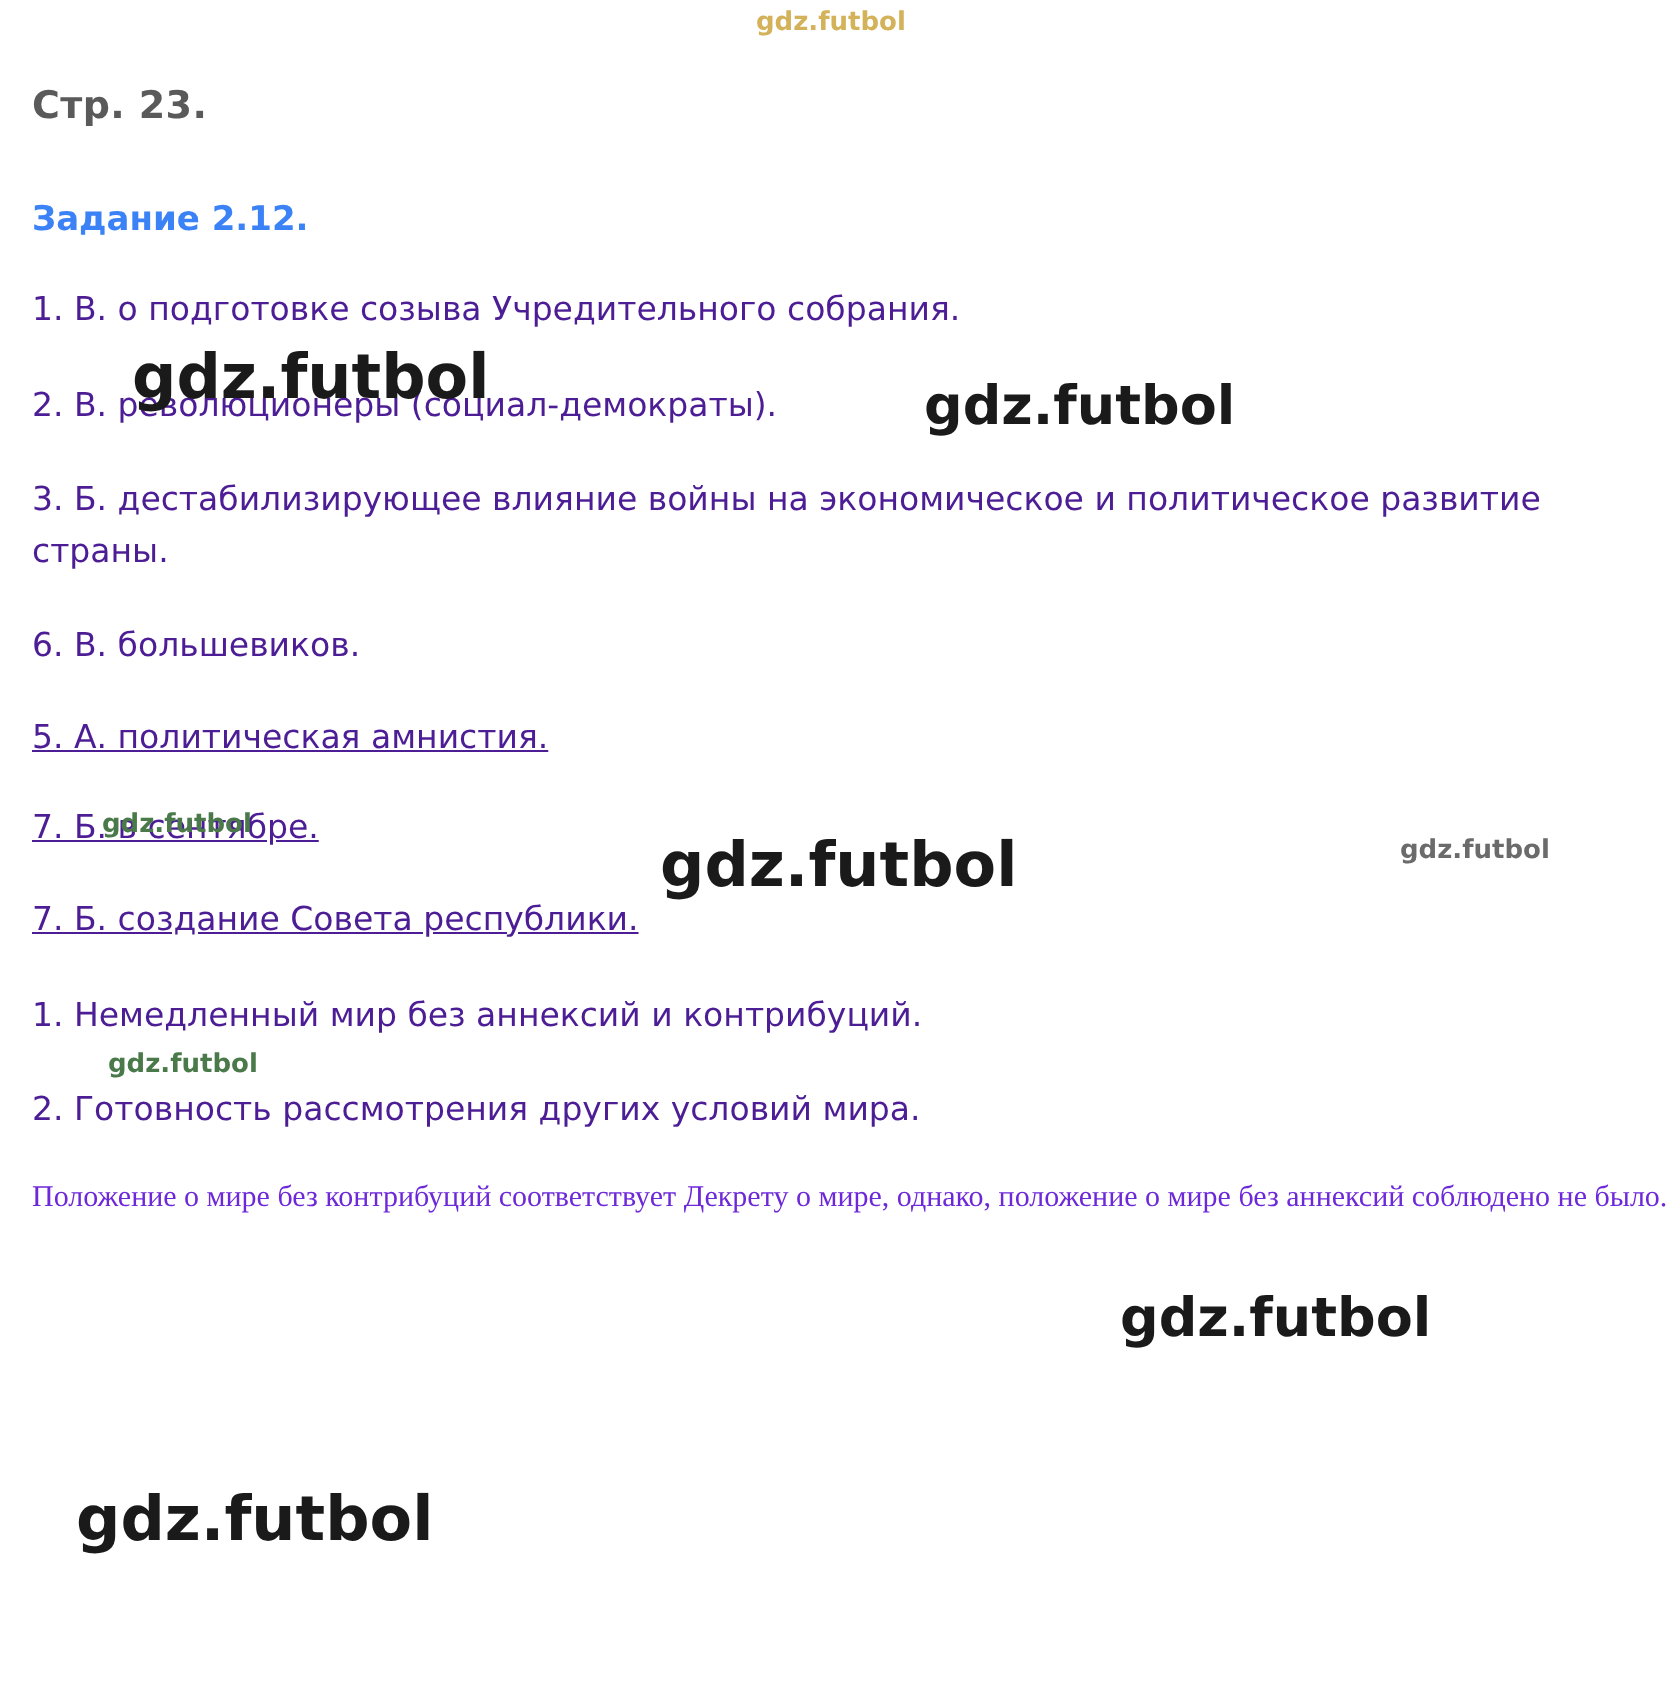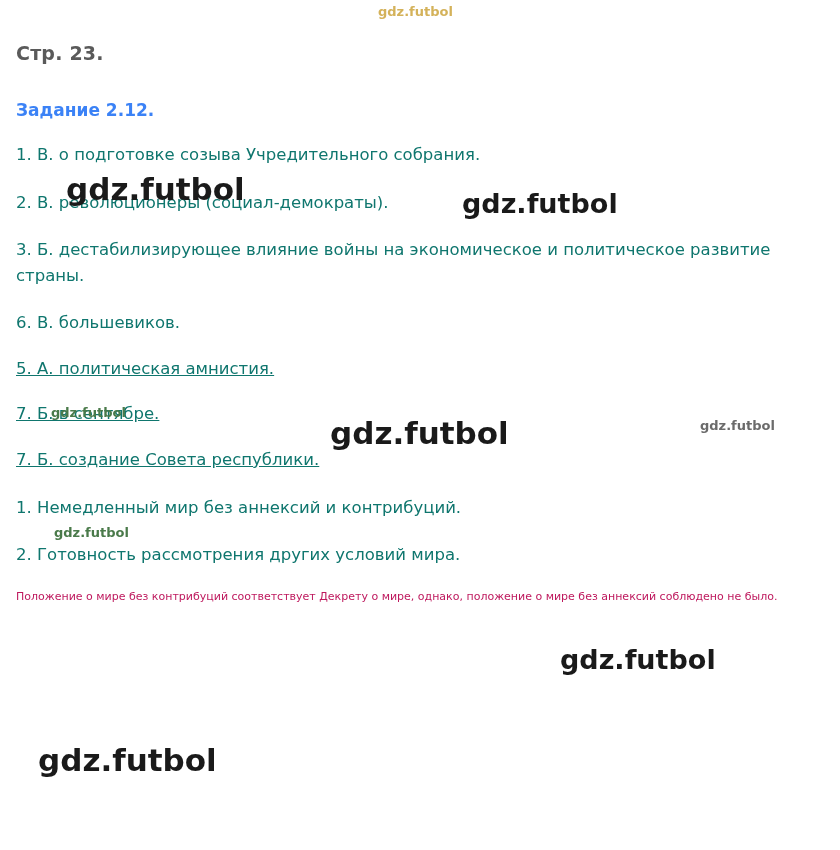--- a/index.html
+++ b/index.html
@@ -34,35 +34,36 @@
     margin-bottom: 0;
   }
   .task-title {
     font-size: 17px;
     font-weight: bold;
     color: #3b82f6;
     margin-top: 36px;
   }
   .answer {
     font-size: 16.5px;
-    color: #0f766e;
+    color: #4c1d95;
     line-height: 1.55;
     margin-top: 22px;
     max-width: 818px;
   }
   .answer.tight {
     margin-top: 20px;
     text-decoration: underline;
   }
   .plain {
-    font-size: 11px;
-    color: #be185d;
+    font-size: 15px;
+    color: #6d28d9;
     line-height: 1.55;
     margin-top: 20px;
     max-width: 818px;
+    font-family: Liberation Serif, serif;
   }
   
   .wm {
     position: absolute;
     font-family: "DejaVu Sans", "Liberation Sans", sans-serif;
     white-space: nowrap;
     pointer-events: none;
   }
   .wm-top {
     color: #d4b25a;

